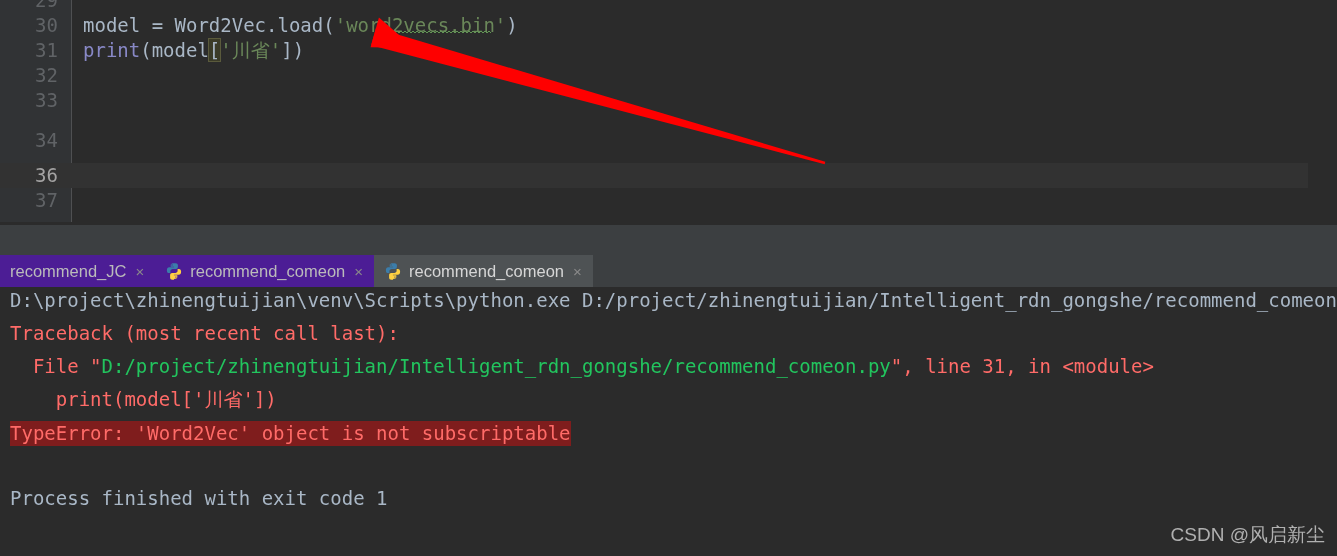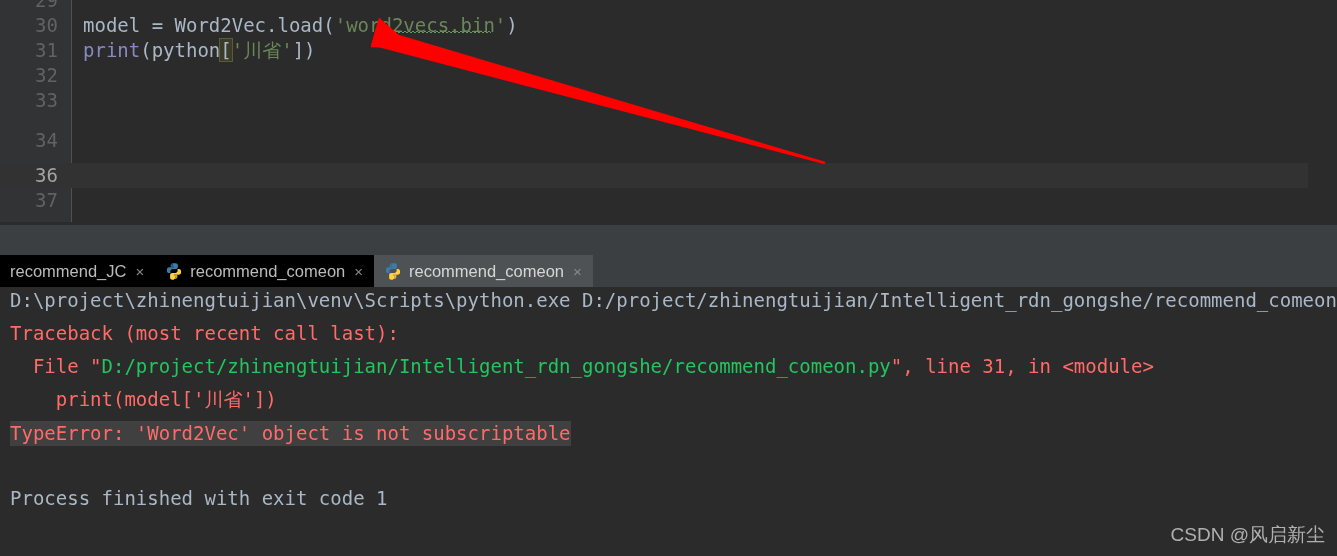--- a/index.html
+++ b/index.html
@@ -128,21 +128,21 @@
   .tab {
     display: flex;
     align-items: center;
     gap: 7px;
     padding: 0 9px 0 10px;
     height: 32px;
     box-sizing: border-box;
     background: #3c3f41;
     cursor: default;
   }
-  .tab.inactive { background: #000000; text-align: right; }
+  .tab.inactive { background: #4c1d95; text-align: right; }
   .tab.active   { background: #4e5254; }
   .tab-label {
     font-family: "Liberation Sans", sans-serif;
     font-size: 16.5px;
     color: #bbbbbb;
     white-space: nowrap;
   }
   .tab.active .tab-label { color: #d6d6d6; }
   .tab-close {
     font-family: "Liberation Sans", sans-serif;
@@ -168,21 +168,21 @@
     left: 10px;
     white-space: pre;
     font-size: 19px;
     line-height: 22px;
     font-family: "DejaVu Sans Mono", "Liberation Mono", monospace;
   }
   .c-normal { color: #a9b7c6; }
   .c-error  { color: #ff6b68; }
   .c-link   { color: #22c55e; }
   .c-sel {
-    background: #404040;
+    background: #7f1d1d;
     display: inline-block;
     padding: 1px 0 2px 0;
   }
 
   
   #watermark {
     position: absolute;
     right: 12px;
     bottom: 8px;
     font-family: "Liberation Sans", sans-serif;
@@ -200,21 +200,21 @@
   <div class="editor-rows" id="editor-rows">
       <div class="erow" style="top: -12px;">
         <div class="ln">29</div>
       </div>
       <div class="erow" style="top: 13px;">
         <div class="ln">30</div>
         <div class="ctext"><span class="tok-plain">model </span><span class="tok-plain">= </span><span class="tok-cls">Word2Vec</span><span class="tok-plain">.load(</span><span class="tok-str">'word2vecs.bin'</span><span class="tok-plain">)</span></div>
       </div>
       <div class="erow" style="top: 38px;">
         <div class="ln">31</div>
-        <div class="ctext"><span class="tok-fn">print</span><span class="tok-plain">(python</span><span class="tok-bracket-hl">[</span><span class="tok-str">'川省'</span><span class="tok-plain">])</span></div>
+        <div class="ctext"><span class="tok-fn">print</span><span class="tok-plain">(model</span><span class="tok-bracket-hl">[</span><span class="tok-str">'川省'</span><span class="tok-plain">])</span></div>
       </div>
       <div class="erow" style="top: 63px;">
         <div class="ln">32</div>
       </div>
       <div class="erow" style="top: 88px;">
         <div class="ln">33</div>
       </div>
       <div class="erow" style="top: 128px; padding-left: 6px;">
         <div class="ln">34</div>
       </div>

